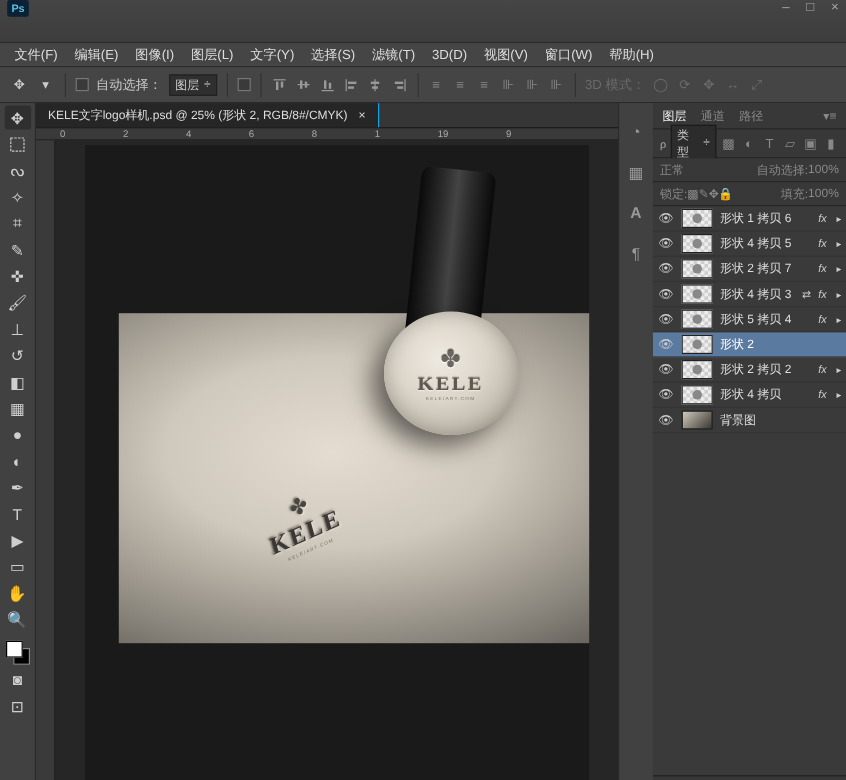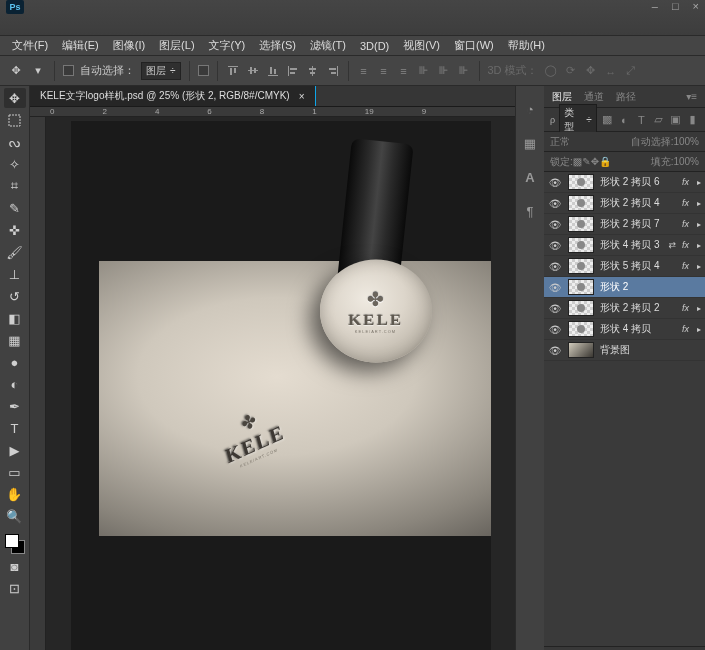--- a/index.html
+++ b/index.html
@@ -281,30 +281,30 @@
         <span>🔒</span>
         <span style="margin-left:auto">填充:</span>
         <span>100%</span>
       </div>
       <div class="layers" id="layers-list">
           <div class="layer">
             <span class="eye">👁</span>
             <span class="thumb">
               <span class="dot"></span>
             </span>
-            <span class="lname">形状 2 拷贝 6</span>
-            <span class="fx">fx</span>
-            <span class="arr">▸</span>
-          </div>
-          <div class="layer">
-            <span class="eye">👁</span>
-            <span class="thumb">
-              <span class="dot"></span>
-            </span>
-            <span class="lname">形状 2 拷贝 4</span>
+            <span class="lname">形状 1 拷贝 6</span>
+            <span class="fx">fx</span>
+            <span class="arr">▸</span>
+          </div>
+          <div class="layer">
+            <span class="eye">👁</span>
+            <span class="thumb">
+              <span class="dot"></span>
+            </span>
+            <span class="lname">形状 4 拷贝 5</span>
             <span class="fx">fx</span>
             <span class="arr">▸</span>
           </div>
           <div class="layer">
             <span class="eye">👁</span>
             <span class="thumb">
               <span class="dot"></span>
             </span>
             <span class="lname">形状 2 拷贝 7</span>
             <span class="fx">fx</span>

